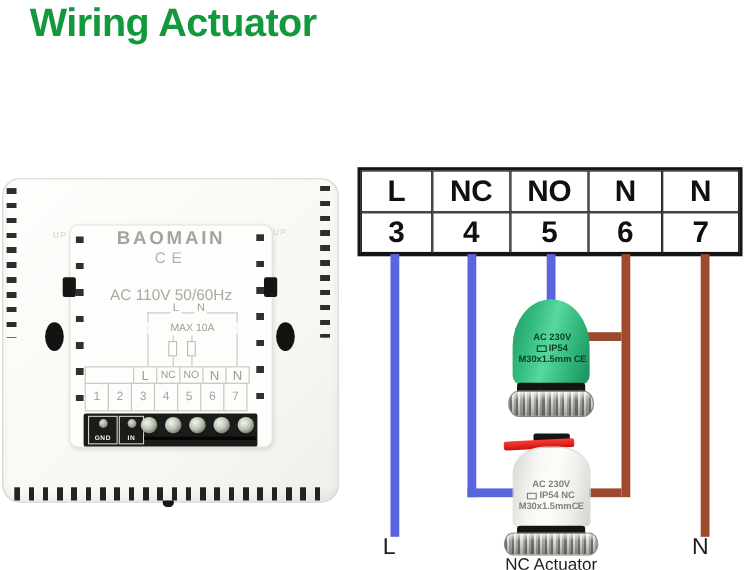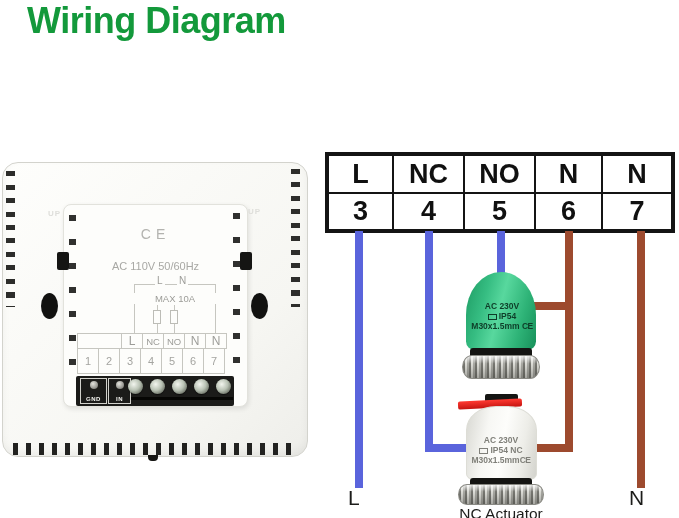--- a/index.html
+++ b/index.html
@@ -20,21 +20,21 @@
   .vent-row { height:12px; background:repeating-linear-gradient(90deg,#222220 0 5px,transparent 5px 13px); }
   .inner-panel { left:60px; top:41px; width:185px; height:203px; background:#fdfdfb;
     border:1px solid #e2e2dc; border-radius:8px; box-shadow:1px 2px 5px rgba(0,0,0,.10); }
   .clip { width:12px; height:18px; background:#151513; border-radius:2px; }
   .oval { width:17px; height:26px; background:#121210; border-radius:50%; }
   .up-mark { font-size:8px; font-weight:bold; color:#dededa; letter-spacing:1px; }
   .brand { left:60px; top:44px; width:185px; text-align:center; font-size:17px; font-weight:bold;
     letter-spacing:2.5px; color:#a3a3a0; }
   .ce-mark { left:60px; top:63px; width:185px; text-align:center; font-size:14px;
     letter-spacing:5px; color:#b3b3af; }
-  .rating { left:60px; top:97px; width:185px; text-align:center; font-size:11px; color:#a8a8a4; }
+  .rating { left:60px; top:97px; width:185px; text-align:center; font-size:14px; color:#a8a8a4; }
   .schem-line { background:#c6c6c0; }
   .schem-label { font-size:10px; color:#9c9c98; background:#fdfdfb; padding:0 2px; }
   .schem-max { left:131px; top:130px; width:82px; text-align:center; font-size:9.5px;
     color:#9c9c98; background:#fdfdfb; }
   .contact-box { width:8px; height:14px; border:1px solid #bcbcb6; background:#fdfdfb; }
   .tlabel-row { left:75px; top:170px; display:flex; height:16px; }
   .tlabel-row .cell { border:1px solid #c6c6c0; margin-left:-1px; display:flex;
     align-items:center; justify-content:center; color:#9c9c98; background:#fdfdfb; }
   .tnum-row { left:75px; top:185px; display:flex; height:26px; }
   .tnum-row .cell { width:22px; border:1px solid #c6c6c0; margin-left:-1px; display:flex;
@@ -82,39 +82,40 @@
   .ipbox { display:inline-block; width:9px; height:6px; border:1px solid currentColor;
     margin-right:2px; vertical-align:middle; }
   .ce-small { letter-spacing:-0.5px; }
   .bottom-label { font-size:21px; font-weight:400; color:#1c1c1a; }
 </style>
 </head>
 <body>
 
 <div class="canvas">
 
-  <div class="abs title" style="color: rgb(19, 153, 59);">Wiring Diagram</div>
+  <div class="abs title" style="color: rgb(19, 153, 59);">Wiring Actuator</div>
 
   <div class="abs thermostat">
     <div class="abs vent-col" style="left:3px;top:8px;height:136px;"></div>
     <div class="abs vent-col" style="left:288px;top:6px;height:138px;"></div>
     <div class="abs vent-row" style="left:10px;top:280px;width:281px;"></div>
     <div class="abs" style="left:145px;top:292px;width:10px;height:6px;background:#151513;border-radius:0 0 4px 4px;"></div>
 
     <div class="abs inner-panel"></div>
     <div class="abs vent-col-inner" style="left:66px;top:52px;height:160px;"></div>
     <div class="abs vent-col-inner" style="left:230px;top:50px;height:160px;"></div>
 
     <div class="abs clip" style="left:54px;top:89px;"></div>
     <div class="abs clip" style="left:237px;top:89px;"></div>
     <div class="abs oval" style="left:38px;top:130px;"></div>
     <div class="abs oval" style="left:248px;top:130px;"></div>
     <div class="abs up-mark" style="left:45px;top:46px;">UP</div>
     <div class="abs up-mark" style="left:245px;top:44px;">UP</div>
 
+    <div class="abs brand">BAOMAIN</div>
     <div class="abs ce-mark">CE</div>
     <div class="abs rating">AC 110V 50/60Hz</div>
 
     <div class="abs schem-line" style="left:131px;top:121px;width:82px;height:1px;"></div>
     <div class="abs schem-line" style="left:131px;top:121px;width:1px;height:49px;"></div>
     <div class="abs schem-line" style="left:212px;top:121px;width:1px;height:49px;"></div>
     <div class="abs schem-label" style="left:152px;top:112px;">L</div>
     <div class="abs schem-label" style="left:174px;top:112px;">N</div>
     <div class="abs schem-max">MAX 10A</div>
     <div class="abs schem-line" style="left:154px;top:142px;width:1px;height:5px;"></div>

